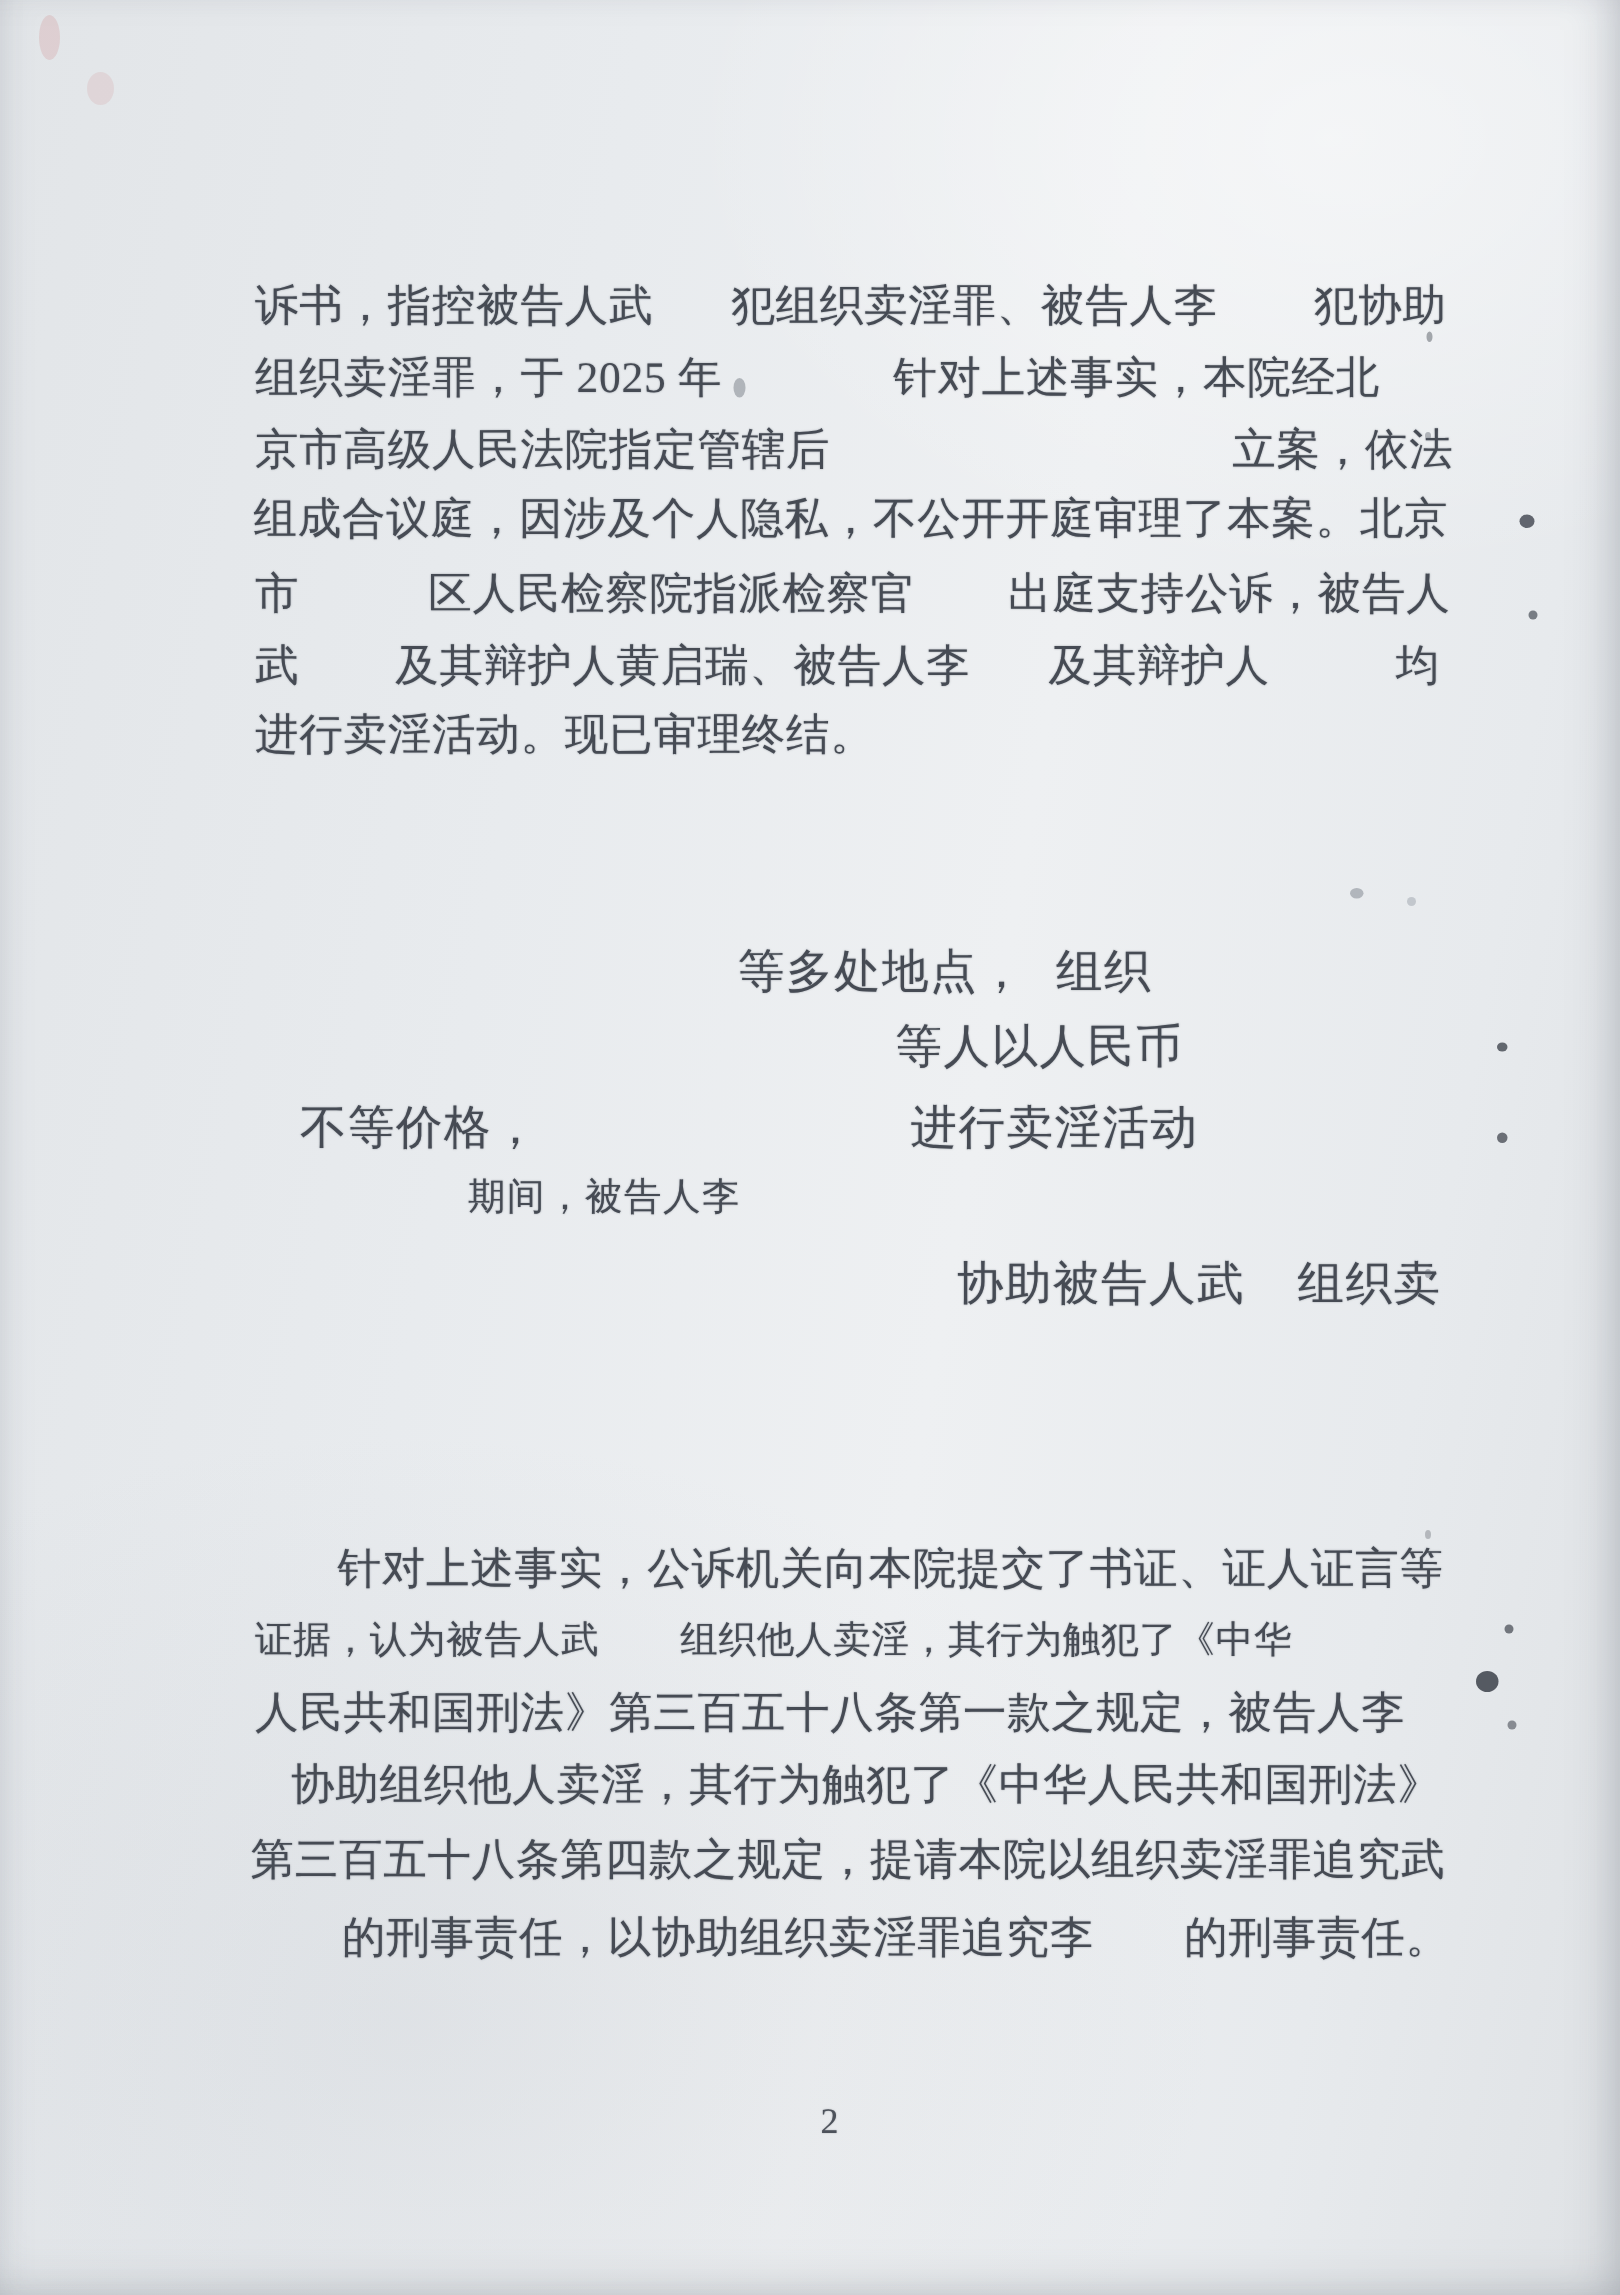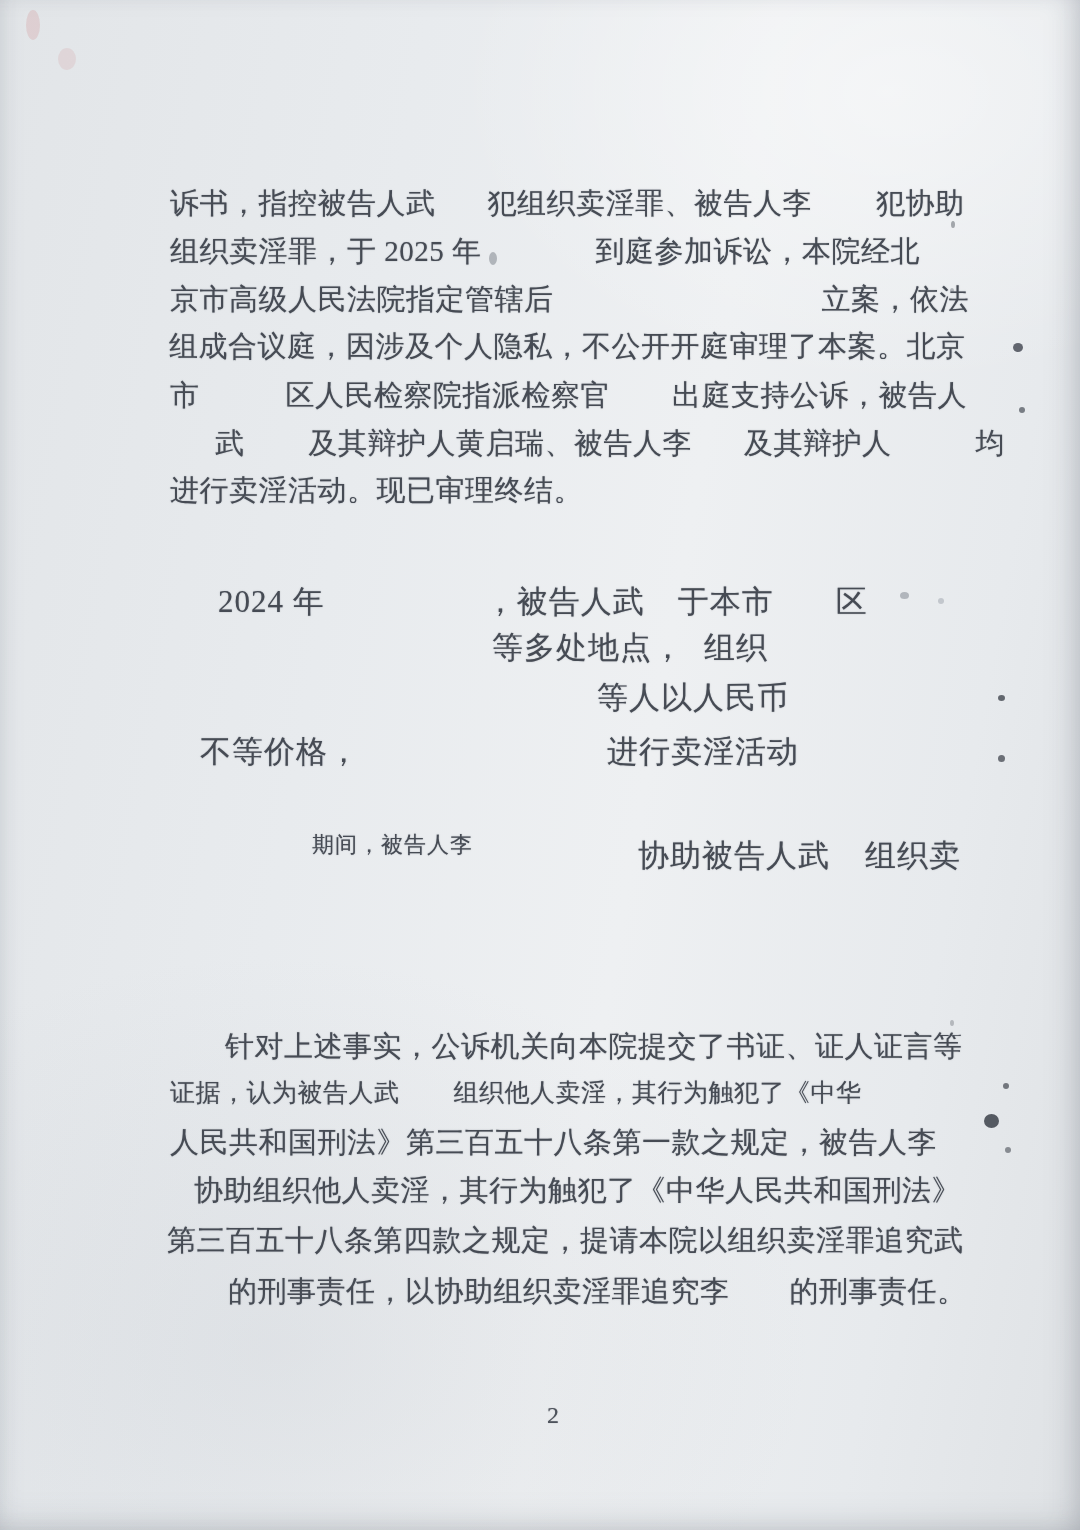--- a/index.html
+++ b/index.html
@@ -34,31 +34,30 @@
     font-size:24px;
     text-shadow:0 0 1px rgba(77,82,91,0.5);
   }
 </style>
 </head>
 <body>
 
 <div class="page">
   <div class="page-number" style="top: 1402px; left: 547px;">2</div>
 <div class="line" style="top: 184px; left: 170px; font-size: 29px; letter-spacing: 0.5px;"><span class="seg">诉书，指控被告人武</span><span class="blank" style="width: 52px;"></span><span class="seg">犯组织卖淫罪、被告人李</span><span class="blank" style="width: 64px;"></span><span class="seg">犯协助</span></div>
-    <div class="line" style="top: 232px; left: 170px; font-size: 29px; letter-spacing: 0.5px;"><span class="seg">组织卖淫罪，于 2025 年</span><span class="blank" style="width: 114px;"></span><span class="seg">到庭参加诉讼，本院经北</span></div>
+    <div class="line" style="top: 232px; left: 170px; font-size: 29px; letter-spacing: 0.5px;"><span class="seg">组织卖淫罪，于 2025 年</span><span class="blank" style="width: 114px;"></span><span class="seg">针对上述事实，本院经北</span></div>
     <div class="line" style="top: 280px; left: 170px; font-size: 29px; letter-spacing: 0.5px;"><span class="seg">京市高级人民法院指定管辖后</span><span class="blank" style="width: 268px;"></span><span class="seg">立案，依法</span></div>
     <div class="line" style="top: 328px; left: 169px; font-size: 29px; letter-spacing: 0.5px;"><span class="seg">组成合议庭，因涉及个人隐私，不公开开庭审理了本案。北京</span></div>
     <div class="line" style="top: 376px; left: 170px; font-size: 29px; letter-spacing: 0.5px;"><span class="seg">市</span><span class="blank" style="width: 86px;"></span><span class="seg">区人民检察院指派检察官</span><span class="blank" style="width: 62px;"></span><span class="seg">出庭支持公诉，被告人</span></div>
-    <div class="line" style="top: 424px; left: 170px; font-size: 29px; letter-spacing: 0.5px; margin-left: 45px;"><span class="seg">武</span><span class="blank" style="width: 64px;"></span><span class="seg">及其辩护人黄启瑞、被告人李</span><span class="blank" style="width: 52px;"></span><span class="seg">及其辩护人</span><span class="blank" style="width: 84px;"></span><span class="seg">均</span></div>
+    <div class="line" style="top: 424px; left: 170px; font-size: 29px; letter-spacing: 0.5px;"><span class="seg">武</span><span class="blank" style="width: 64px;"></span><span class="seg">及其辩护人黄启瑞、被告人李</span><span class="blank" style="width: 52px;"></span><span class="seg">及其辩护人</span><span class="blank" style="width: 84px;"></span><span class="seg">均</span></div>
     <div class="line" style="top: 472px; left: 170px; font-size: 29px; letter-spacing: 0.5px;"><span class="seg">进行卖淫活动。现已审理终结。</span></div>
-    <div class="line" style="top: 581px; left: 218px; font-size: 31px; letter-spacing: 1px;"><span class="seg">2024 年</span><span class="blank" style="width: 160px;"></span><span class="seg">，被告人武</span><span class="blank" style="width: 33px;"></span><span class="seg">于本市</span><span class="blank" style="width: 62px;"></span><span class="seg">区</span></div>
     <div class="line" style="top: 627px; left: 492px; font-size: 31px; letter-spacing: 1px; text-align: right;"><span class="seg">等多处地点，</span><span class="blank" style="width: 20px;"></span><span class="seg">组织</span></div>
     <div class="line" style="top: 679px; left: 597px; font-size: 31px; letter-spacing: 1px;"><span class="seg">等人以人民币</span></div>
     <div class="line" style="top: 731px; left: 200px; font-size: 31px; letter-spacing: 1px;"><span class="seg">不等价格，</span><span class="blank" style="width: 247px;"></span><span class="seg">进行卖淫活动</span></div>
-    <div class="line" style="top: 783px; left: 312px; font-size: 22px; letter-spacing: 1px; margin-top: 48px;"><span class="seg">期间，被告人李</span></div>
+    <div class="line" style="top: 783px; left: 312px; font-size: 25px; letter-spacing: 1px;"><span class="seg">期间，被告人李</span></div>
     <div class="line" style="top: 835px; left: 638px; font-size: 31px; letter-spacing: 1px;"><span class="seg">协助被告人武</span><span class="blank" style="width: 35px;"></span><span class="seg">组织卖</span></div>
     <div class="line" style="top: 1028px; left: 225px; font-size: 29px; letter-spacing: 0.5px;"><span class="seg">针对上述事实，公诉机关向本院提交了书证、证人证言等</span></div>
     <div class="line" style="top: 1076px; left: 170px; font-size: 25px; letter-spacing: 0.5px;"><span class="seg">证据，认为被告人武</span><span class="blank" style="width: 54px;"></span><span class="seg">组织他人卖淫，其行为触犯了《中华</span></div>
     <div class="line" style="top: 1124px; left: 170px; font-size: 29px; letter-spacing: 0.5px;"><span class="seg">人民共和国刑法》第三百五十八条第一款之规定，被告人李</span></div>
     <div class="line" style="top: 1172px; left: 194px; font-size: 29px; letter-spacing: 0.5px;"><span class="seg">协助组织他人卖淫，其行为触犯了《中华人民共和国刑法》</span></div>
     <div class="line" style="top: 1222px; left: 167px; font-size: 29px; letter-spacing: 0.5px;"><span class="seg">第三百五十八条第四款之规定，提请本院以组织卖淫罪追究武</span></div>
     <div class="line" style="top: 1272px; left: 228px; font-size: 29px; letter-spacing: 0.5px;"><span class="seg">的刑事责任，以协助组织卖淫罪追究李</span><span class="blank" style="width: 60px;"></span><span class="seg">的刑事责任。</span></div>
     <div class="speck" style="left: 26px; top: 10px; width: 14px; height: 30px; background: rgb(200, 106, 106); opacity: 0.18;"></div>
     <div class="speck" style="left: 58px; top: 48px; width: 18px; height: 22px; background: rgb(200, 120, 120); opacity: 0.15;"></div>
     <div class="speck" style="left: 489px; top: 252px; width: 8px; height: 13px; background: rgb(106, 112, 122); opacity: 0.45;"></div>

